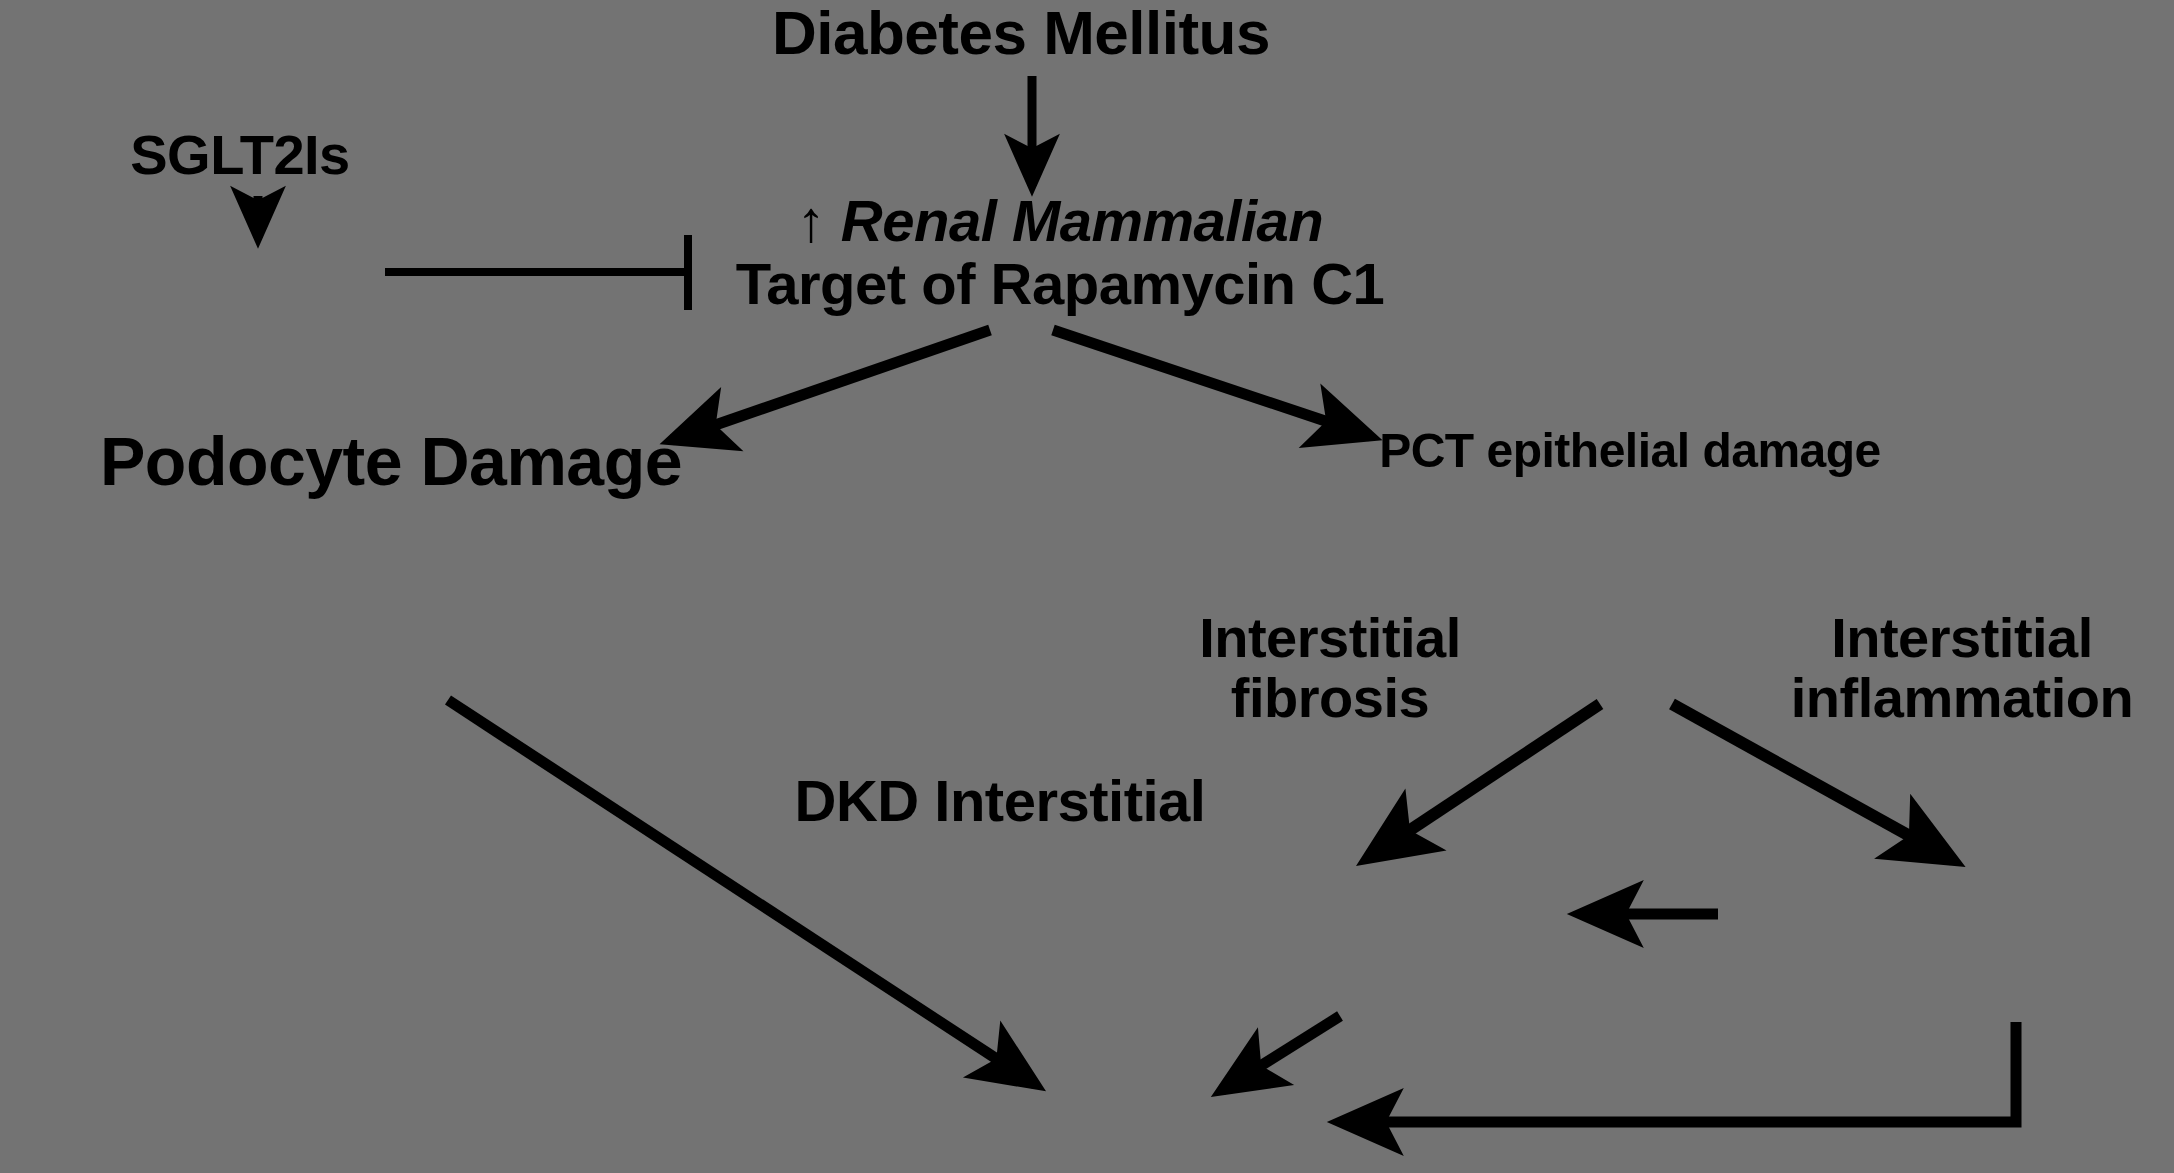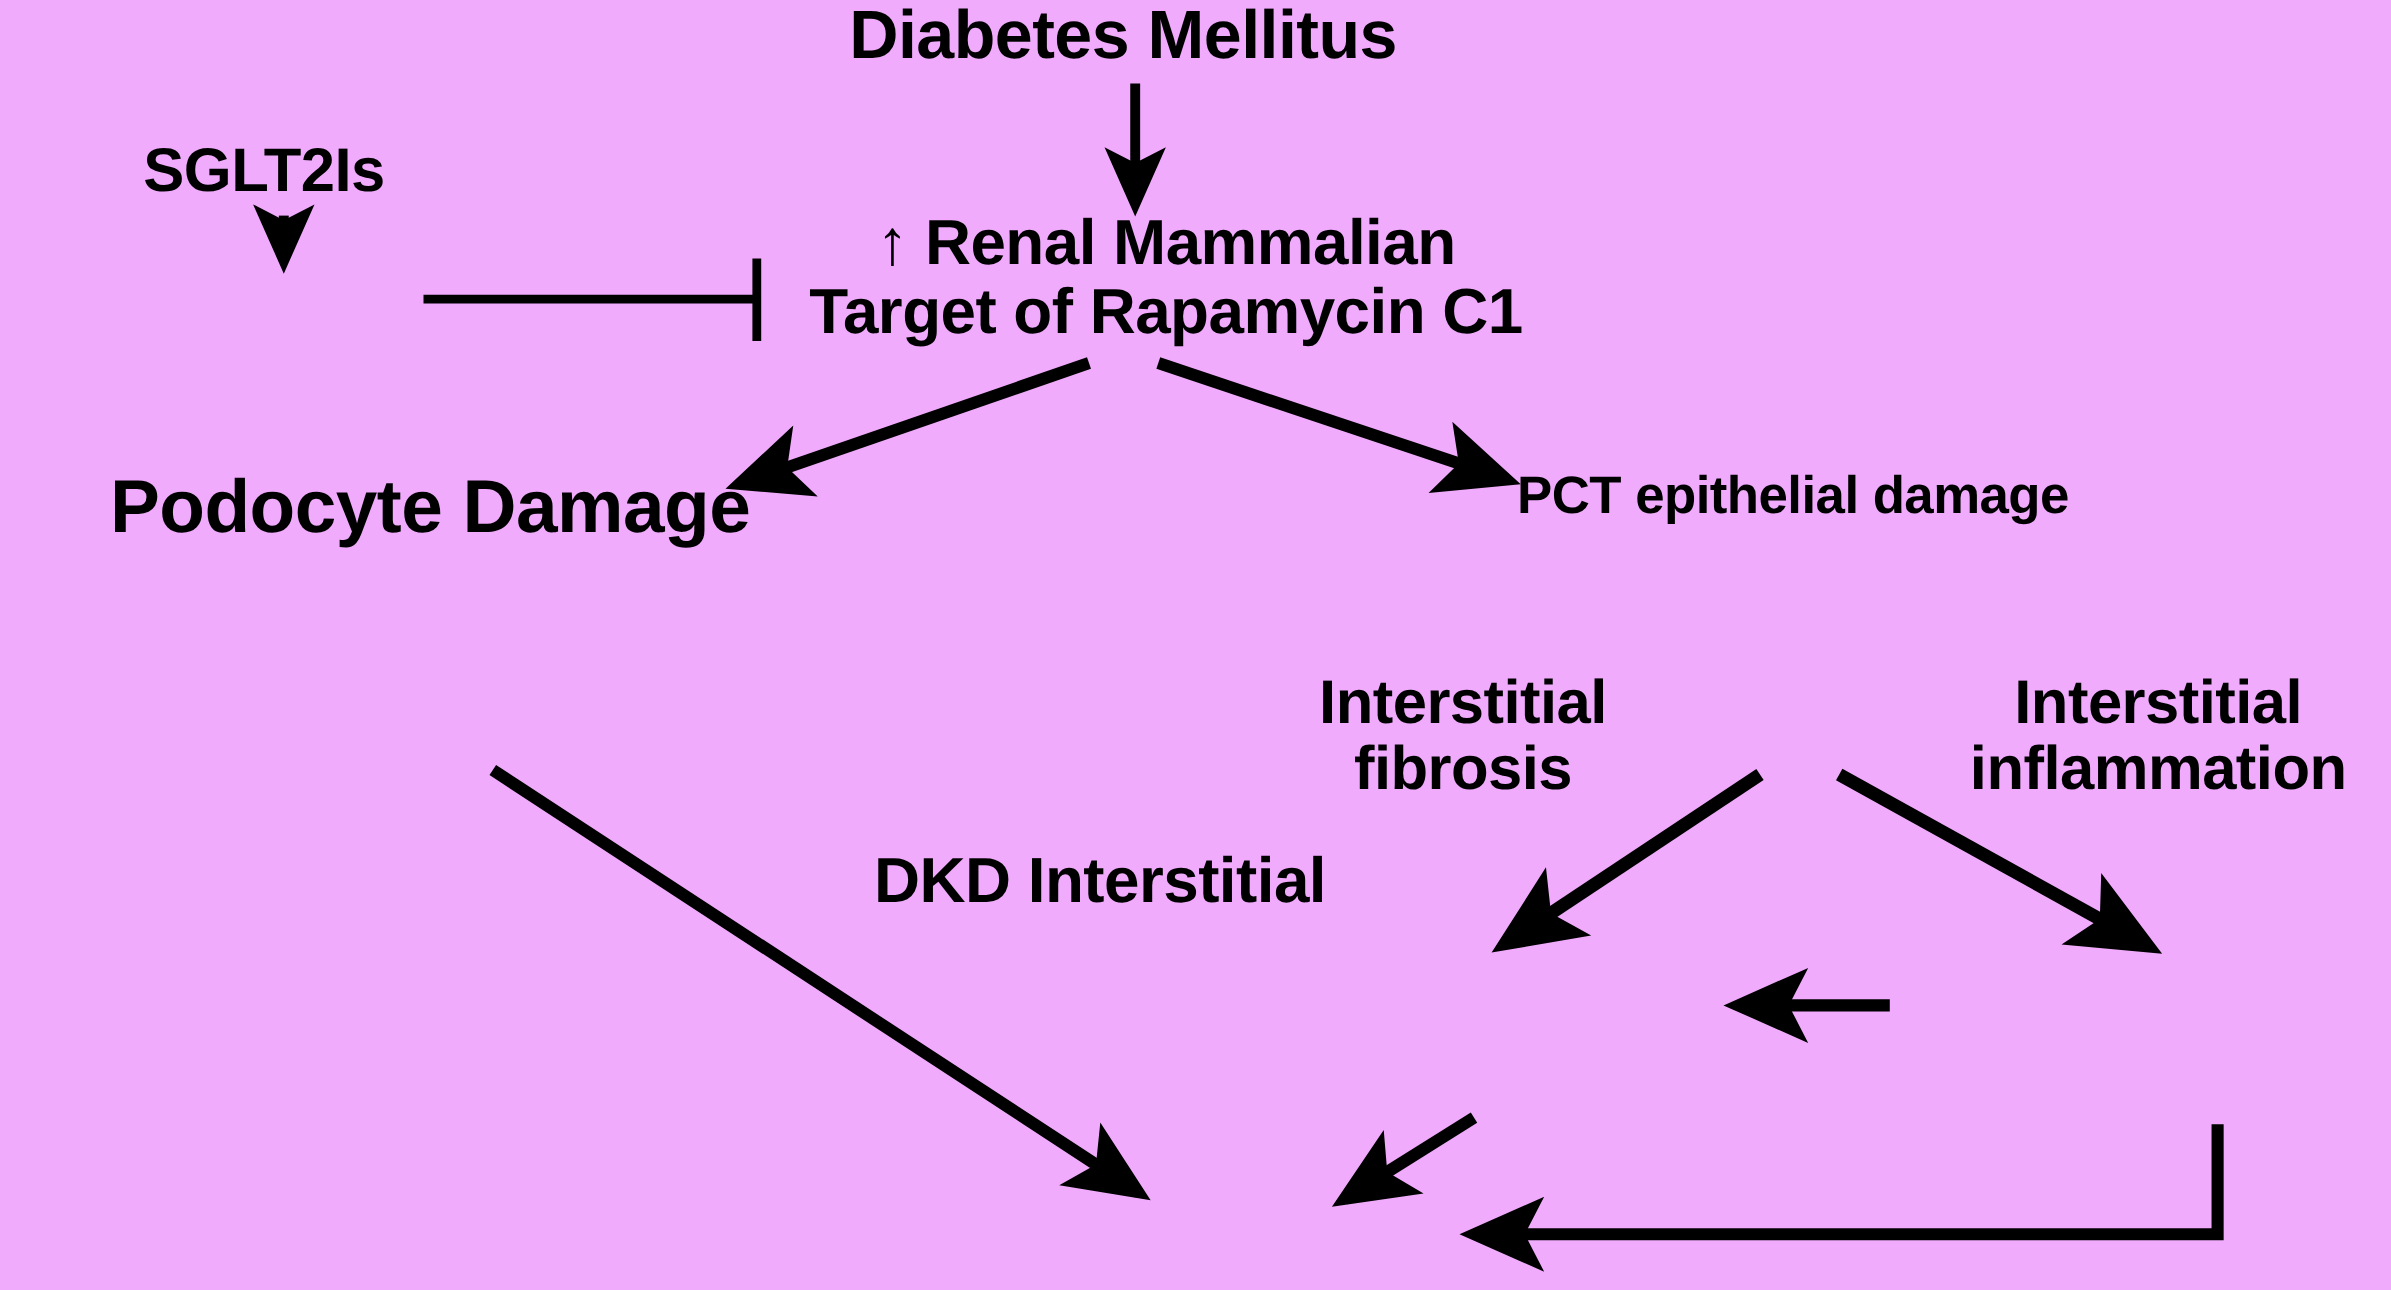--- a/index.html
+++ b/index.html
@@ -5,21 +5,21 @@
 <style>
   html, body {
     margin: 0;
     padding: 0;
     background: #ffffff;
   }
   #canvas {
     position: relative;
     width: 2174px;
     height: 1173px;
-    background: #f0abfc;
+    background: #737373;
     overflow: hidden;
     font-family: "Liberation Sans", "DejaVu Sans", sans-serif;
   }
   #edges {
     position: absolute;
     left: 0;
     top: 0;
     width: 2174px;
     height: 1173px;
     pointer-events: none;
@@ -48,21 +48,21 @@
     font-size: 60px;
     text-align: left;
     padding-left: 6px;
     box-sizing: border-box;
   }
   #node-mtorc1 {
     left: 660px; top: 190px; width: 800px;
     font-size: 58px;
     text-align: center;
   }
-  #node-mtorc1 .l1 { display: block; }
+  #node-mtorc1 .l1 { display: block; font-style: italic; }
   #node-mtorc1 .l2 { display: block; }
   #node-podocyte-damage {
     left: 100px; top: 425px; width: 560px;
     font-size: 68px;
   }
   #node-pct-epithelial-damage {
     left: 1280px; top: 425px; width: 700px;
     font-size: 48px;
   }
   #node-interstitial-fibrosis {

